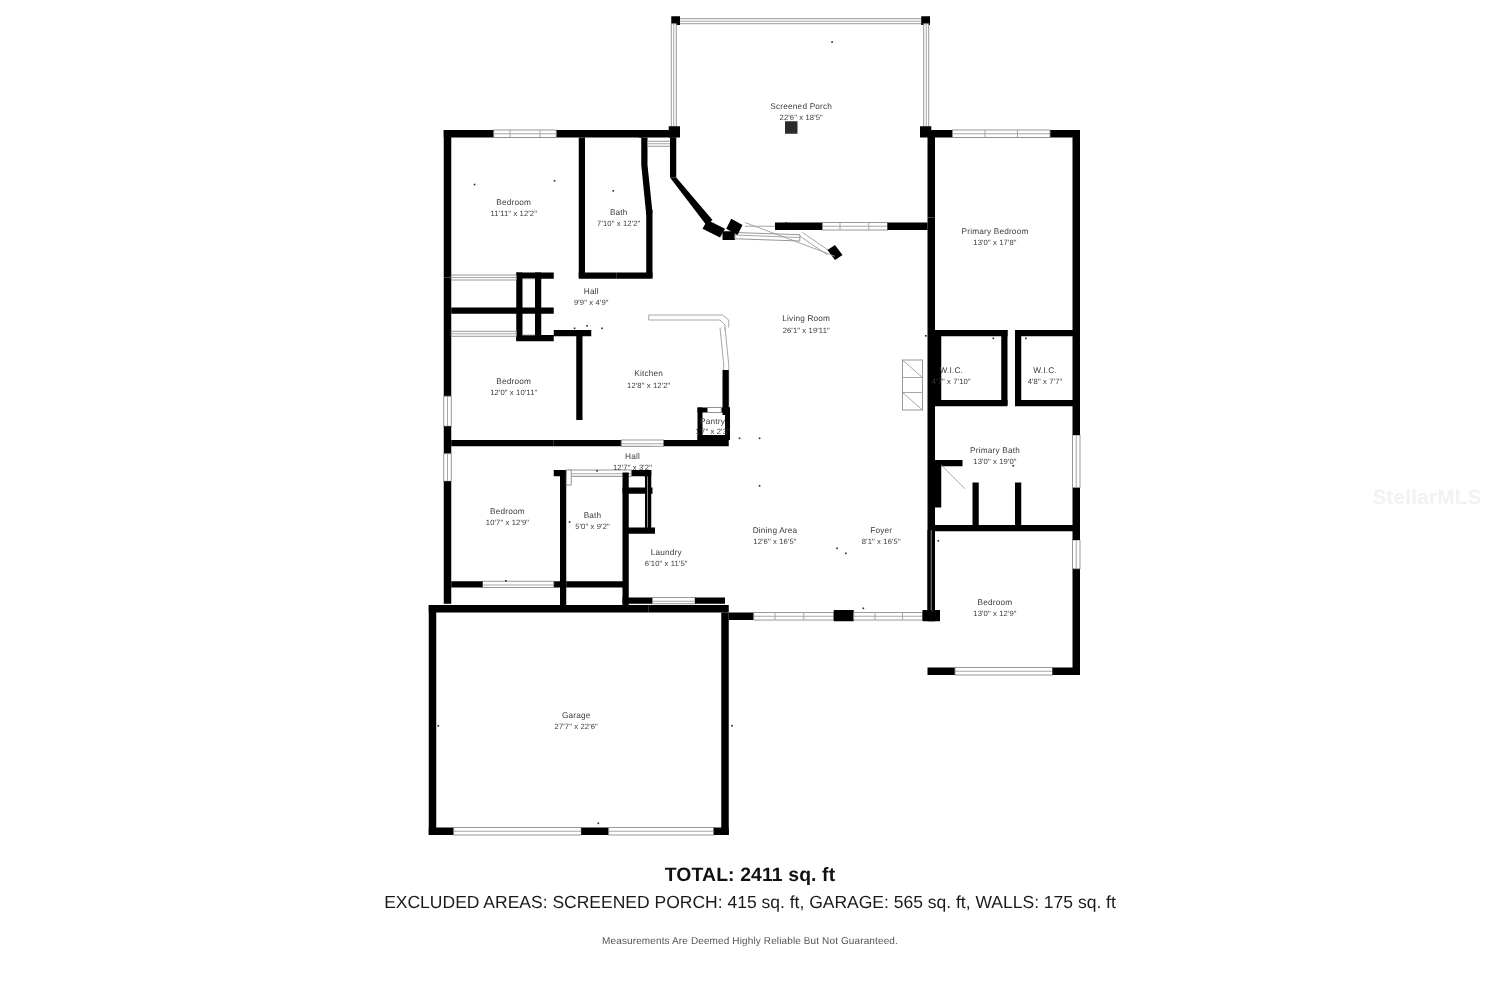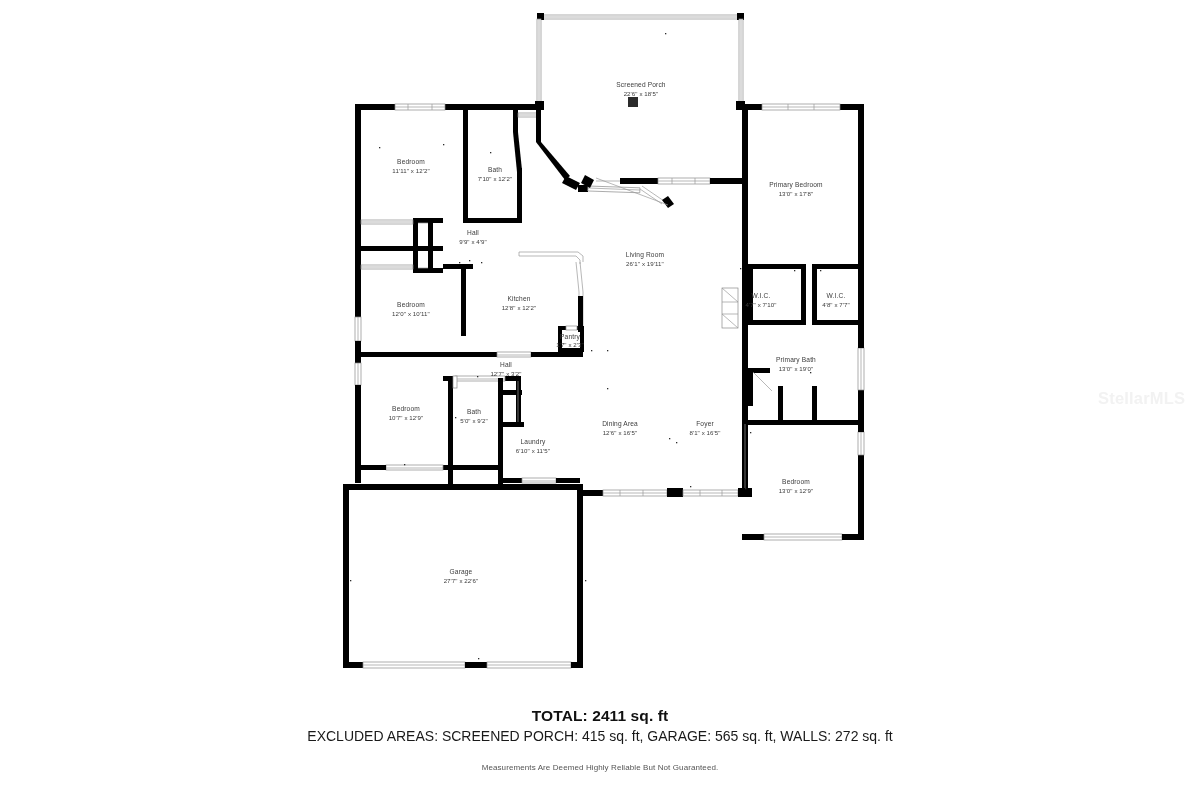--- a/index.html
+++ b/index.html
@@ -40,21 +40,21 @@
     fill: #3b3b3b;
     text-anchor: middle;
     font-size: 6.1px;
     letter-spacing: 0.1px;
   }
   .marker { fill: #2b2b2b; }
   .footer {
     position: absolute;
     left: 0;
     right: 0;
-    top: 706px;
+    top: 691px;
     text-align: center;
   }
   .footer .total {
     font-size: 15.5px;
     font-weight: bold;
     color: #111;
     line-height: 20px;
     letter-spacing: 0.1px;
   }
   .footer .floor {
@@ -425,19 +425,19 @@
         <g>
           <text class="room-label" x="461" y="574">Garage</text>
           <text class="room-dim" x="461" y="583">27'7" x 22'6"</text>
         </g>
       </g>
 
   </svg>
 
   <div class="footer">
     <div class="total">TOTAL: 2411 sq. ft</div>
-    <div class="excluded">EXCLUDED AREAS: SCREENED PORCH: 415 sq. ft, GARAGE: 565 sq. ft, WALLS: 272 sq. ft</div>
+    <div class="excluded">EXCLUDED AREAS: SCREENED PORCH: 415 sq. ft, GARAGE: 565 sq. ft, WALLS: 175 sq. ft</div>
     <div class="disclaimer">Measurements Are Deemed Highly Reliable But Not Guaranteed.</div>
   </div>
 
   <div class="watermark">StellarMLS</div>
 
 </div>
 
 </body></html>

